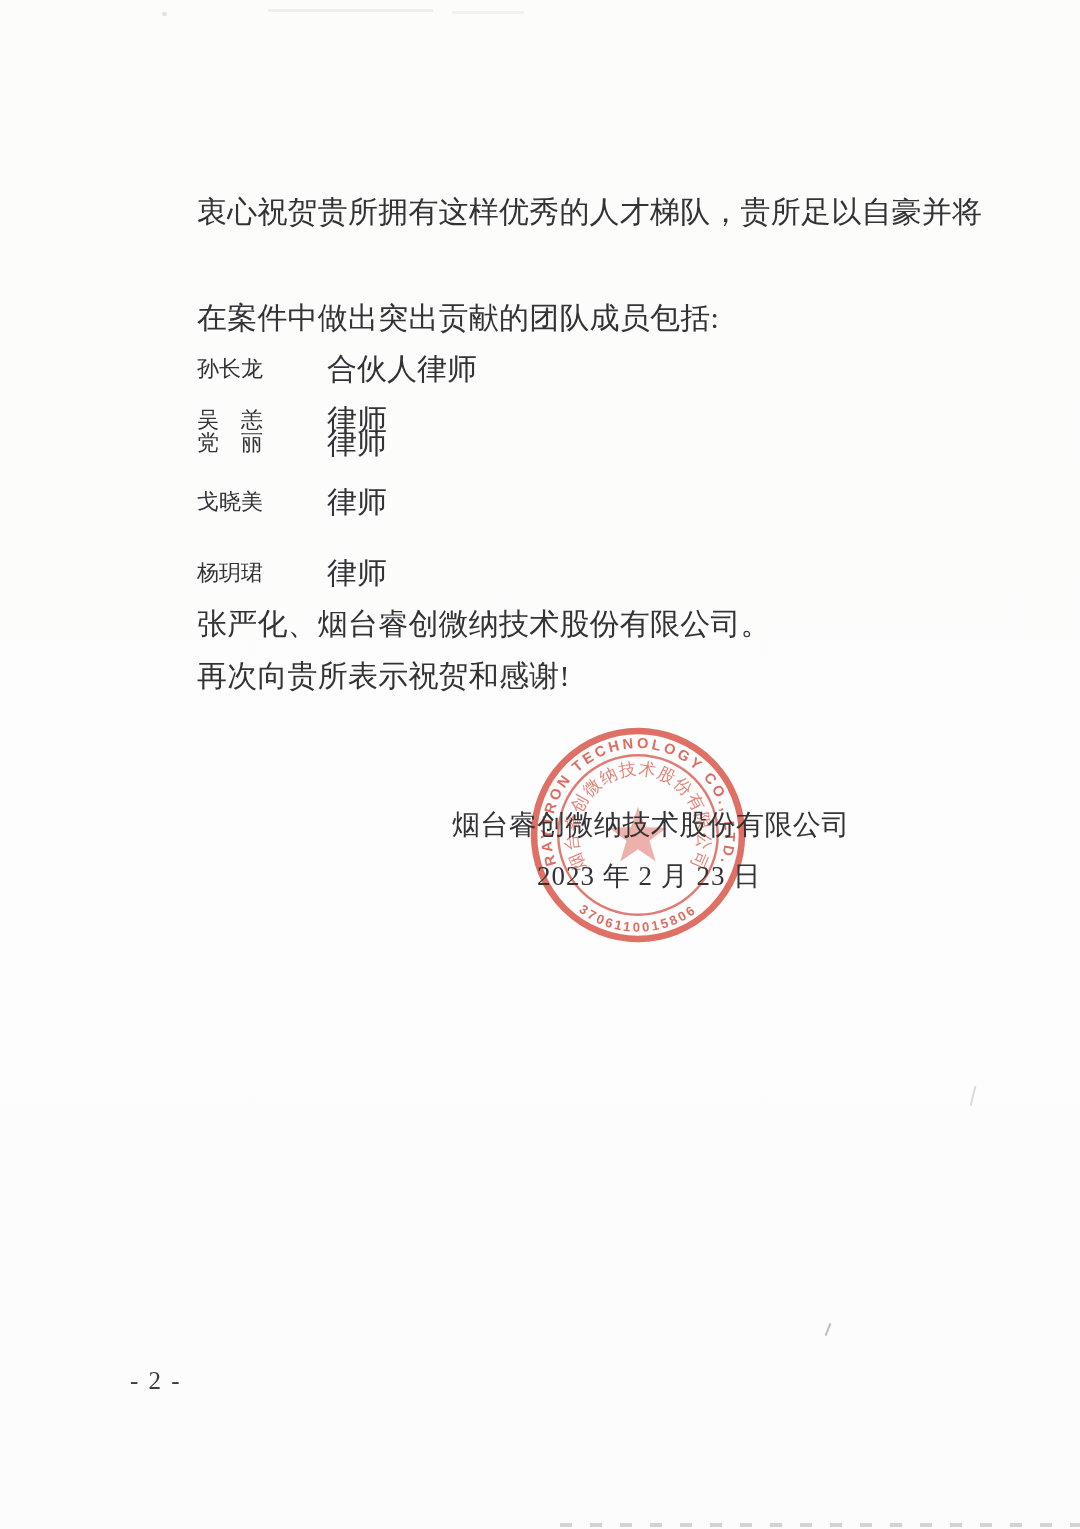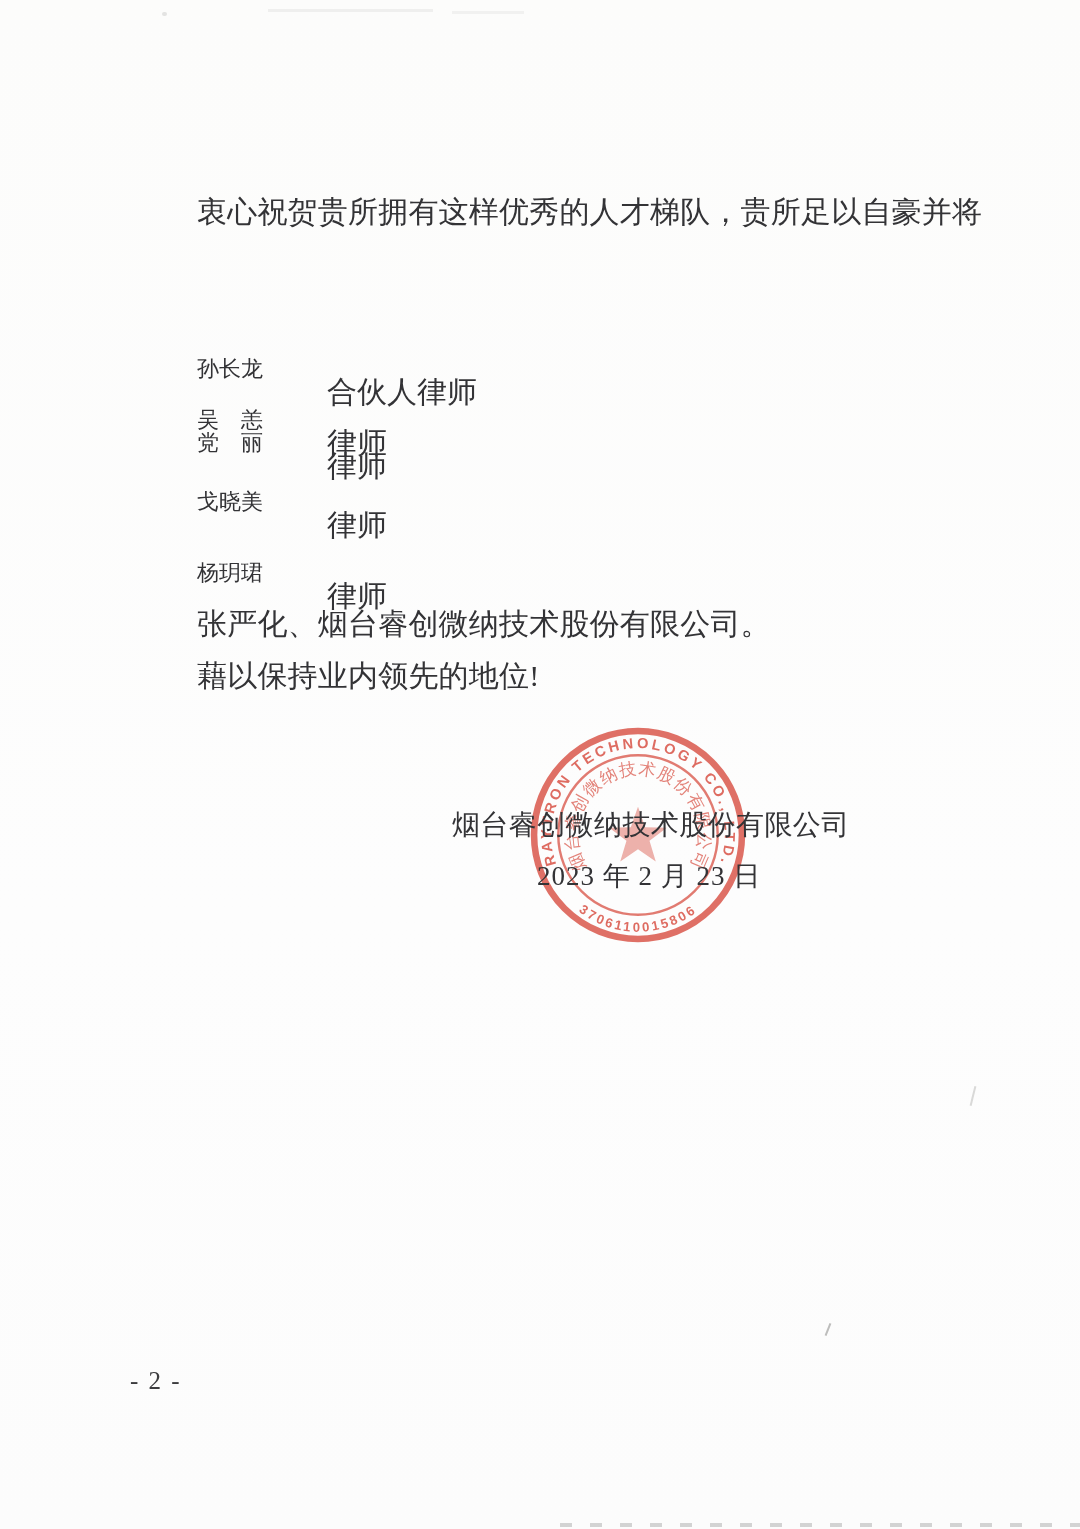--- a/index.html
+++ b/index.html
@@ -17,21 +17,21 @@
     background:linear-gradient(180deg,#fcfcfb 0%, #fdfdfd 60%, #fcfcfc 100%);
   }
   .line {
     position:absolute; left:137px;
     font-size:30px; line-height:38px; white-space:nowrap;
     letter-spacing:0.2px; z-index:2;
   }
   .line.indent { left:197px; }
   .member-row { position:absolute; left:0; width:100%; height:40px; z-index:2; }
   .member-name { position:absolute; left:197px; font-size:22px; line-height:38px; white-space:pre; }
-  .member-role { position:absolute; left:327px; font-size:30px; line-height:38px; white-space:nowrap;margin-top:23px; }
+  .member-role { position:absolute; left:327px; font-size:30px; line-height:38px; white-space:nowrap; }
   .sig-company {
     position:absolute; left:452px; top:806px;
     font-size:28px; line-height:38px; letter-spacing:0.4px; white-space:nowrap; z-index:3;
   }
   .sig-date {
     position:absolute; left:537px; top:858px;
     font-size:27px; line-height:36px; letter-spacing:1px; white-space:nowrap; z-index:3;
   }
   .page-number {
     position:absolute; left:130px; top:1367px;
@@ -61,20 +61,21 @@
 <div class="page">
 
   <div class="artifact art-top-1"></div>
   <div class="artifact art-top-2"></div>
   <div class="artifact art-dot"></div>
   <div class="artifact art-slash"></div>
   <div class="artifact art-tick"></div>
   <div class="artifact art-bottom"></div>
 
   <div class="line indent" style="top:193px">衷心祝贺贵所拥有这样优秀的人才梯队，贵所足以自豪并将</div>
+  <div class="line indent" style="top:299px">在案件中做出突出贡献的团队成员包括:</div>
 
   <div class="member-row" style="top:350px">
     <span class="member-name">孙长龙</span>
     <span class="member-role">合伙人律师</span>
   </div>
   <div class="member-row" style="top:401px">
     <span class="member-name">吴　恙</span>
     <span class="member-role">律师</span>
   </div>
   <div class="member-row" style="top:424px">
@@ -84,21 +85,21 @@
   <div class="member-row" style="top:483px">
     <span class="member-name">戈晓美</span>
     <span class="member-role">律师</span>
   </div>
   <div class="member-row" style="top:554px">
     <span class="member-name">杨玥珺</span>
     <span class="member-role">律师</span>
   </div>
 
   <div class="line indent" style="top:605px">张严化、烟台睿创微纳技术股份有限公司。</div>
-  <div class="line indent" style="top:657px">藉以保持业内领先的地位!</div>
+  <div class="line indent" style="top:657px">再次向贵所表示祝贺和感谢!</div>
 
   <div class="seal">
     <svg viewBox="0 0 220 220">
       <defs>
         <path id="arcTop" d="M 39.6 159.3 A 86 86 0 1 1 180.4 159.3" fill="none"></path>
         <path id="arcInner" d="M 58.0 140.0 A 60 60 0 1 1 162.0 140.0" fill="none"></path>
         <path id="arcBottom" d="M 36.5 171.7 A 96 96 0 0 0 183.5 171.7" fill="none"></path>
       </defs>
       <circle cx="110" cy="110" r="103" fill="none" style="stroke:var(--seal-color)" stroke-width="6.5" stroke-opacity="0.92"></circle>
       <circle cx="110" cy="110" r="79" fill="none" style="stroke:var(--seal-color)" stroke-width="2.4" stroke-opacity="0.85"></circle>

